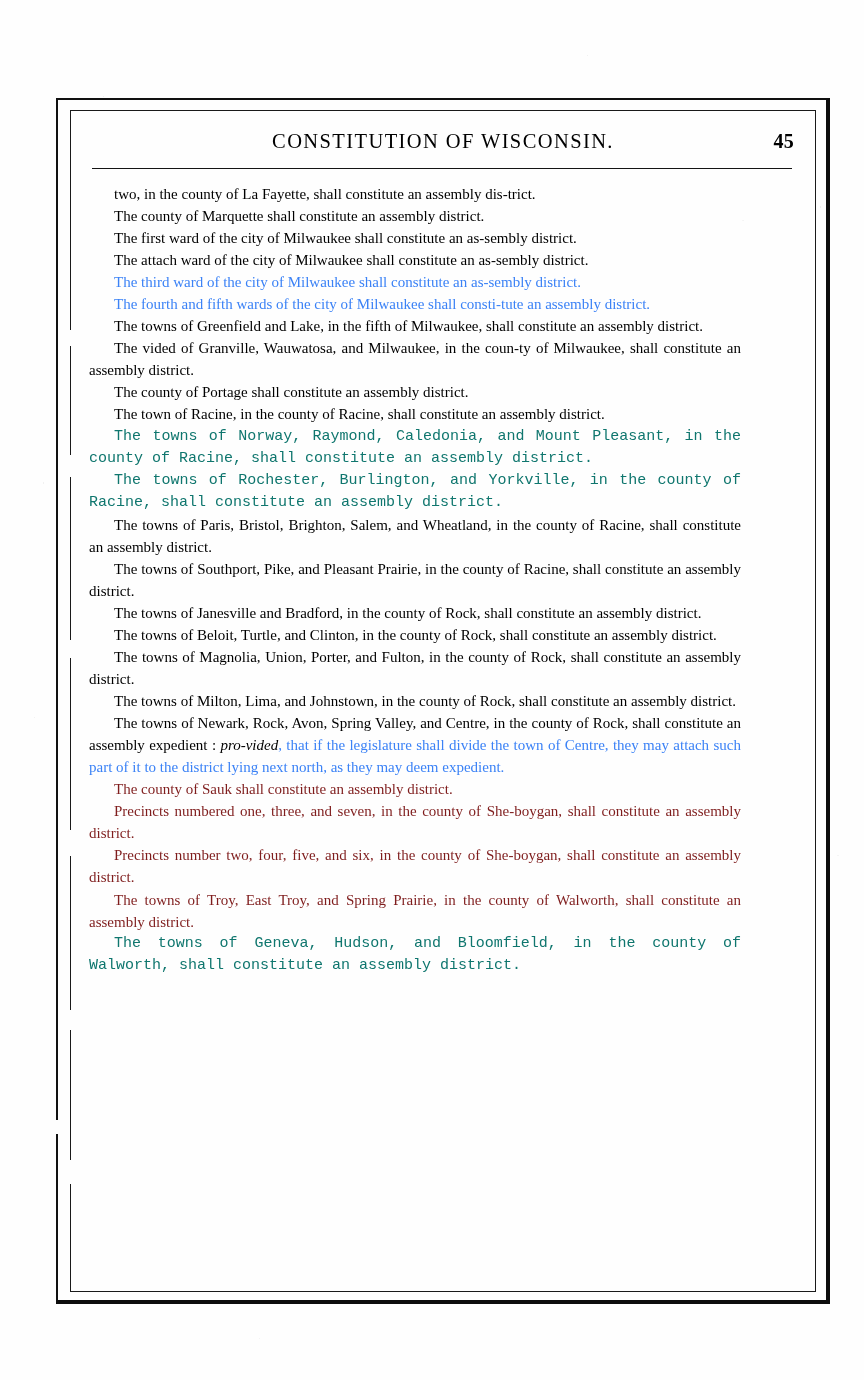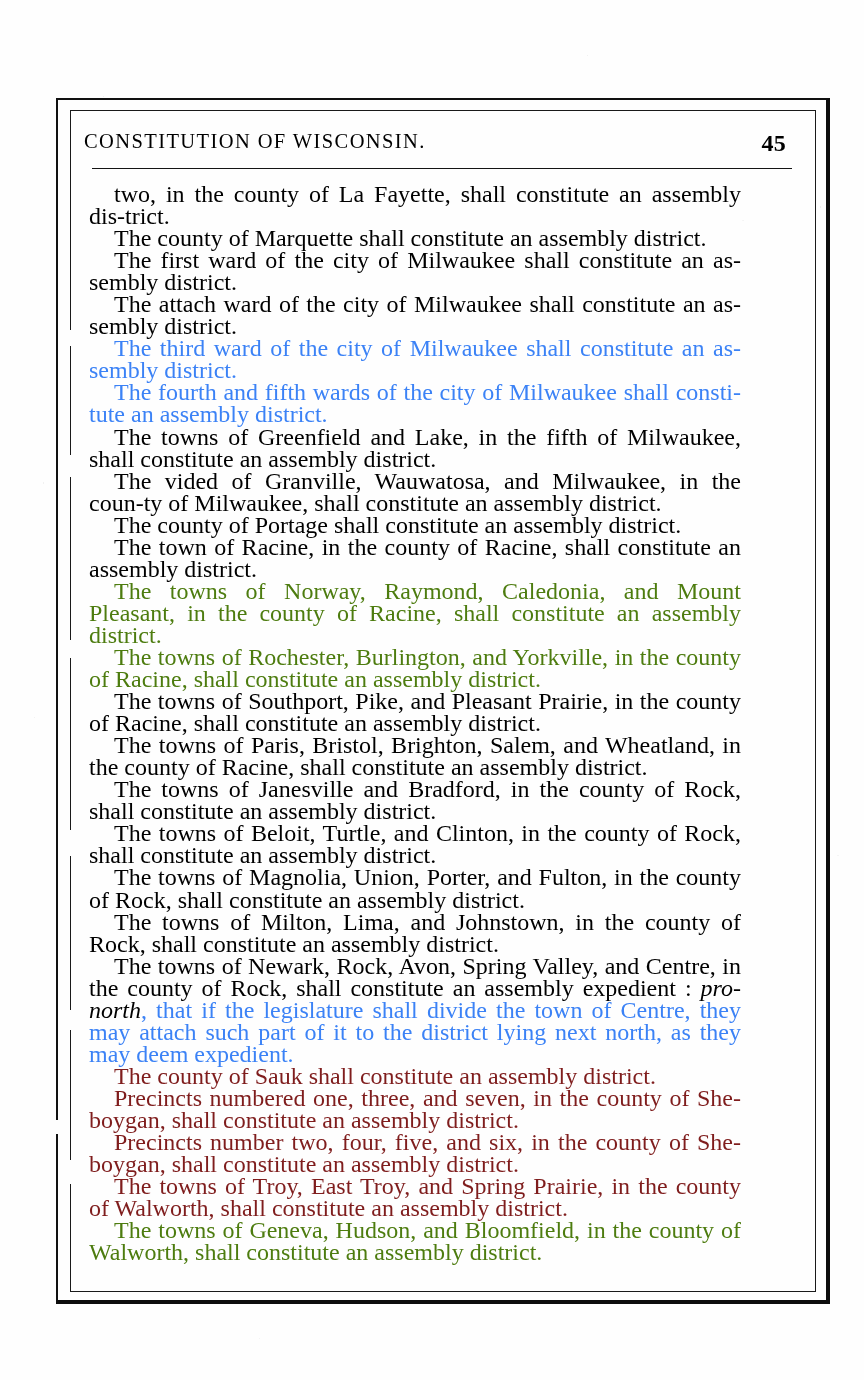--- a/index.html
+++ b/index.html
@@ -65,65 +65,66 @@
   
   .rule-break {
     position: absolute;
     background: #fefefe;
     pointer-events: none;
   }
 
   
   #running-head {
     position: absolute;
-    left: 84px;  top: 130px;
+    left: 92px;  top: 130px;
     width: 702px;
     display: flex;
     align-items: baseline;
+    justify-content: center;
   }
   #head-title {
     font-size: 20.5px;
     letter-spacing: 1.4px;
     font-weight: 400;
     white-space: nowrap;
   }
   #head-folio {
     position: absolute;
     right: 0; top: 0;
-    font-size: 24px;
+    font-size: 20px;
     font-weight: 700;
     letter-spacing: .3px;
   }
 
   
   #head-rule {
     position: absolute;
     left: 92px; top: 168px;
     width: 700px; height: 0;
     border-top: 1.6px solid #141414;
   }
 
   
   #body-text {
     position: absolute;
     left: 89px;  top: 183px;
     width: 652px;
-    font-size: 24px;
+    font-size: 15px;
     line-height: 22.05px;
     text-align: justify;
     text-align-last: left;
     hyphens: manual;
     -webkit-hyphens: manual;
   }
   #body-text p {
     margin: 0;
     text-indent: 25px;
   }
   
-  .faded      { color: #4d7c0f; }
+  .faded      { color: #0f766e; font-family: Liberation Mono, monospace; }
   .faded-mid  { color: #7f1d1d; }
   .faded-lite { color: #3b82f6; }
   em { font-style: italic; }
 </style>
 </head>
 <body>
 
 <div id="page">
 
   <div id="speckle"></div>
@@ -153,28 +154,28 @@
     <p>The first ward of the city of Milwaukee shall constitute an as-​sembly district.</p>
     <p>The attach ward of the city of Milwaukee shall constitute an as-​sembly district.</p>
     <p class="faded-lite">The third ward of the city of Milwaukee shall constitute an as-​sembly district.</p>
     <p class="faded-lite">The fourth and fifth wards of the city of Milwaukee shall consti-​tute an assembly district.</p>
     <p>The towns of Greenfield and Lake, in the fifth of Milwaukee, shall constitute an assembly district.</p>
     <p>The vided of Granville, Wauwatosa, and Milwaukee, in the coun-​ty of Milwaukee, shall constitute an assembly district.</p>
     <p>The county of Portage shall constitute an assembly district.</p>
     <p>The town of Racine, in the county of Racine, shall constitute an assembly district.</p>
     <p class="faded">The towns of Norway, Raymond, Caledonia, and Mount Pleasant, in the county of Racine, shall constitute an assembly district.</p>
     <p class="faded">The towns of Rochester, Burlington, and Yorkville, in the county of Racine, shall constitute an assembly district.</p>
+    <p>The towns of Paris, Bristol, Brighton, Salem, and Wheatland, in the county of Racine, shall constitute an assembly district.</p>
     <p>The towns of Southport, Pike, and Pleasant Prairie, in the county of Racine, shall constitute an assembly district.</p>
-    <p>The towns of Paris, Bristol, Brighton, Salem, and Wheatland, in the county of Racine, shall constitute an assembly district.</p>
     <p>The towns of Janesville and Bradford, in the county of Rock, shall constitute an assembly district.</p>
     <p>The towns of Beloit, Turtle, and Clinton, in the county of Rock, shall constitute an assembly district.</p>
     <p>The towns of Magnolia, Union, Porter, and Fulton, in the county of Rock, shall constitute an assembly district.</p>
     <p>The towns of Milton, Lima, and Johnstown, in the county of Rock, shall constitute an assembly district.</p>
 
-    <p><span>The towns of Newark, Rock, Avon, Spring Valley, and Centre, in the county of Rock, shall constitute an assembly expedient : </span><em>pro-​north</em><span class="faded-lite">, that if the legislature shall divide the town of Centre, they may attach such part of it to the district lying next north, as they may deem expedient.</span></p>
+    <p><span>The towns of Newark, Rock, Avon, Spring Valley, and Centre, in the county of Rock, shall constitute an assembly expedient : </span><em>pro-​vided</em><span class="faded-lite">, that if the legislature shall divide the town of Centre, they may attach such part of it to the district lying next north, as they may deem expedient.</span></p>
 
     <p class="faded-mid">The county of Sauk shall constitute an assembly district.</p>
     <p class="faded-mid">Precincts numbered one, three, and seven, in the county of She-​boygan, shall constitute an assembly district.</p>
     <p class="faded-mid">Precincts number two, four, five, and six, in the county of She-​boygan, shall constitute an assembly district.</p>
     <p class="faded-mid">The towns of Troy, East Troy, and Spring Prairie, in the county of Walworth, shall constitute an assembly district.</p>
     <p class="faded">The towns of Geneva, Hudson, and Bloomfield, in the county of Walworth, shall constitute an assembly district.</p>
 
   </div>
 </div>
 

